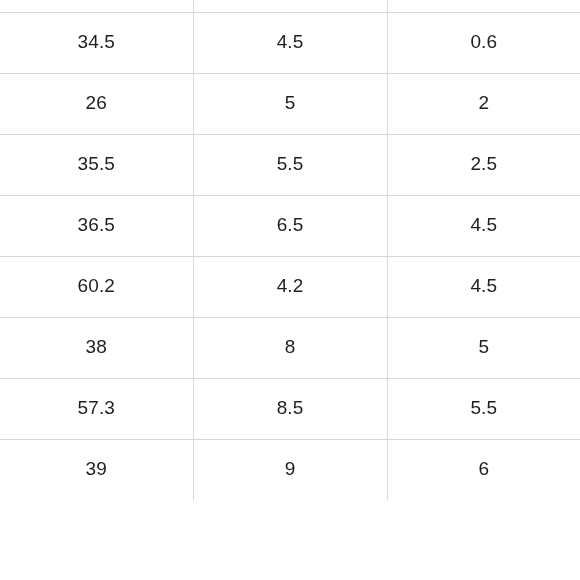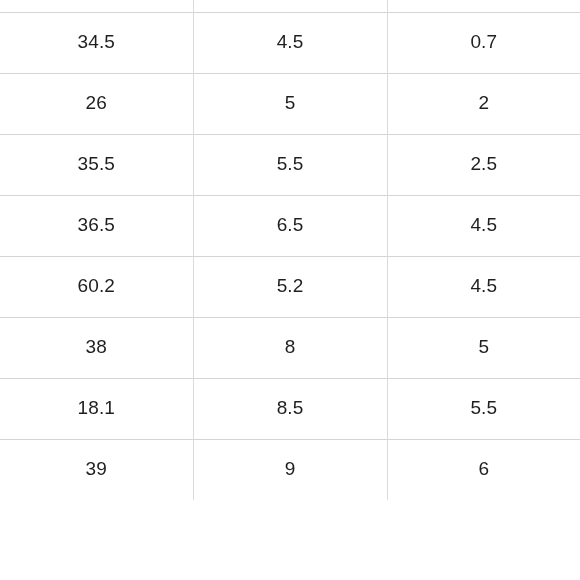--- a/index.html
+++ b/index.html
@@ -84,49 +84,49 @@
       </colgroup>
       <tbody id="table-body">
           <tr class="row-clipped-top">
             <td>34</td>
             <td>4</td>
             <td class="col-last">1</td>
           </tr>
           <tr>
             <td>34.5</td>
             <td>4.5</td>
-            <td class="col-last">0.7</td>
+            <td class="col-last">0.6</td>
           </tr>
           <tr>
             <td>26</td>
             <td>5</td>
             <td class="col-last">2</td>
           </tr>
           <tr>
             <td>35.5</td>
             <td>5.5</td>
             <td class="col-last">2.5</td>
           </tr>
           <tr>
             <td>36.5</td>
             <td>6.5</td>
             <td class="col-last">4.5</td>
           </tr>
           <tr>
             <td>60.2</td>
-            <td>5.2</td>
+            <td>4.2</td>
             <td class="col-last">4.5</td>
           </tr>
           <tr>
             <td>38</td>
             <td>8</td>
             <td class="col-last">5</td>
           </tr>
           <tr>
-            <td>18.1</td>
+            <td>57.3</td>
             <td>8.5</td>
             <td class="col-last">5.5</td>
           </tr>
           <tr>
             <td>39</td>
             <td>9</td>
             <td class="col-last">6</td>
           </tr>
         </tbody>
     </table>

